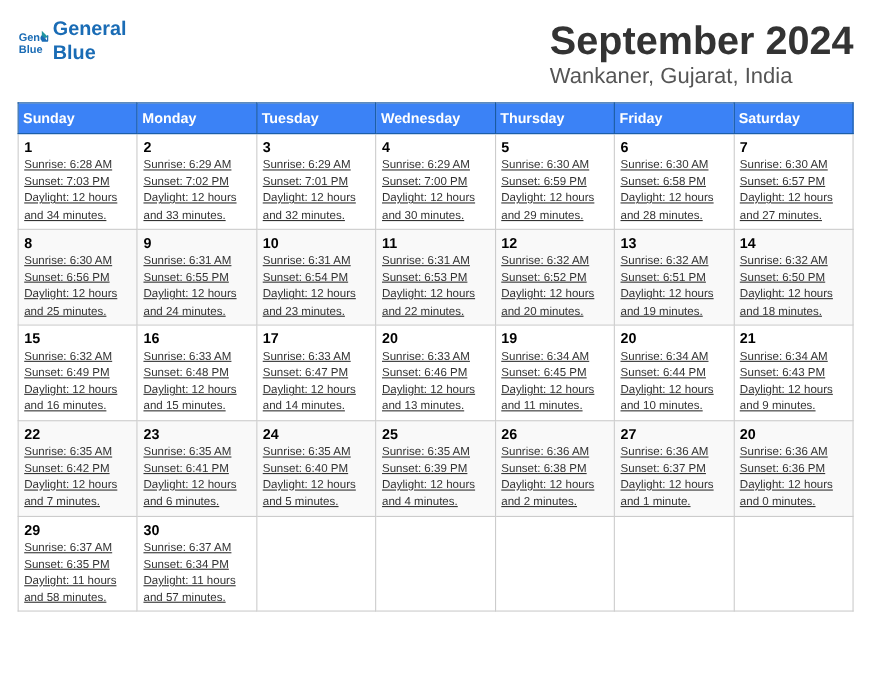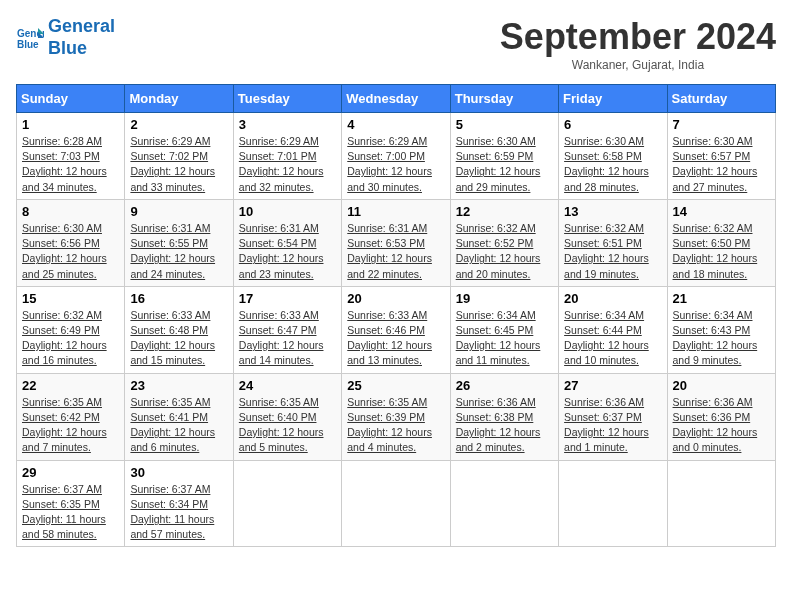--- a/index.html
+++ b/index.html
@@ -26,30 +26,30 @@
       font-weight: bold;
       color: #333;
       line-height: 1.2;
     }
     .logo-text span { color: #1a6cb5; }
     .logo-icon {
       width: 28px;
       height: 28px;
     }
     .title-block {
-      text-align: center;
+      text-align: left;
       margin-left: 24px;
     }
     .month-title {
       font-size: 36px;
       font-weight: bold;
       color: #333;
     }
     .location-title {
-      font-size: 12px;
+      font-size: 20px;
       color: #555;
     }
     .calendar-table {
       width: 100%;
       border-collapse: collapse;
       font-size: 11px;
     }
     .calendar-table th {
       background: #3b82f6;
       color: #fff;

